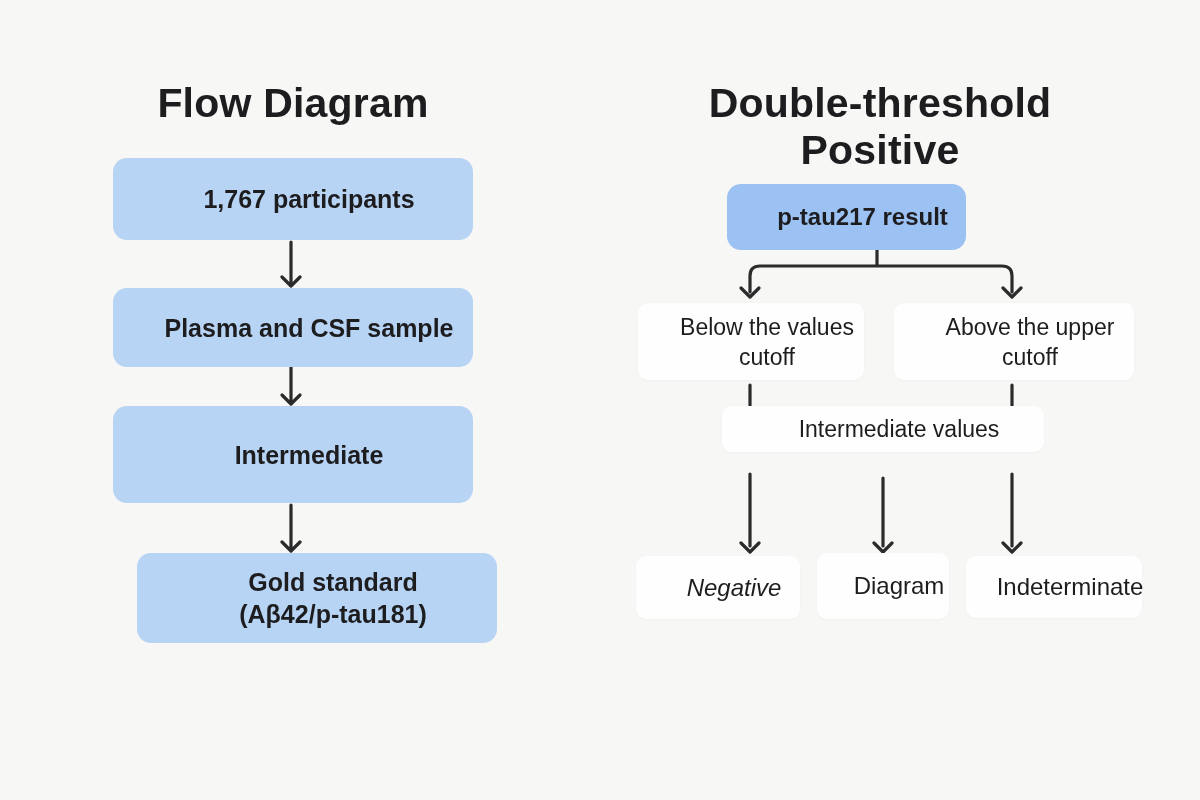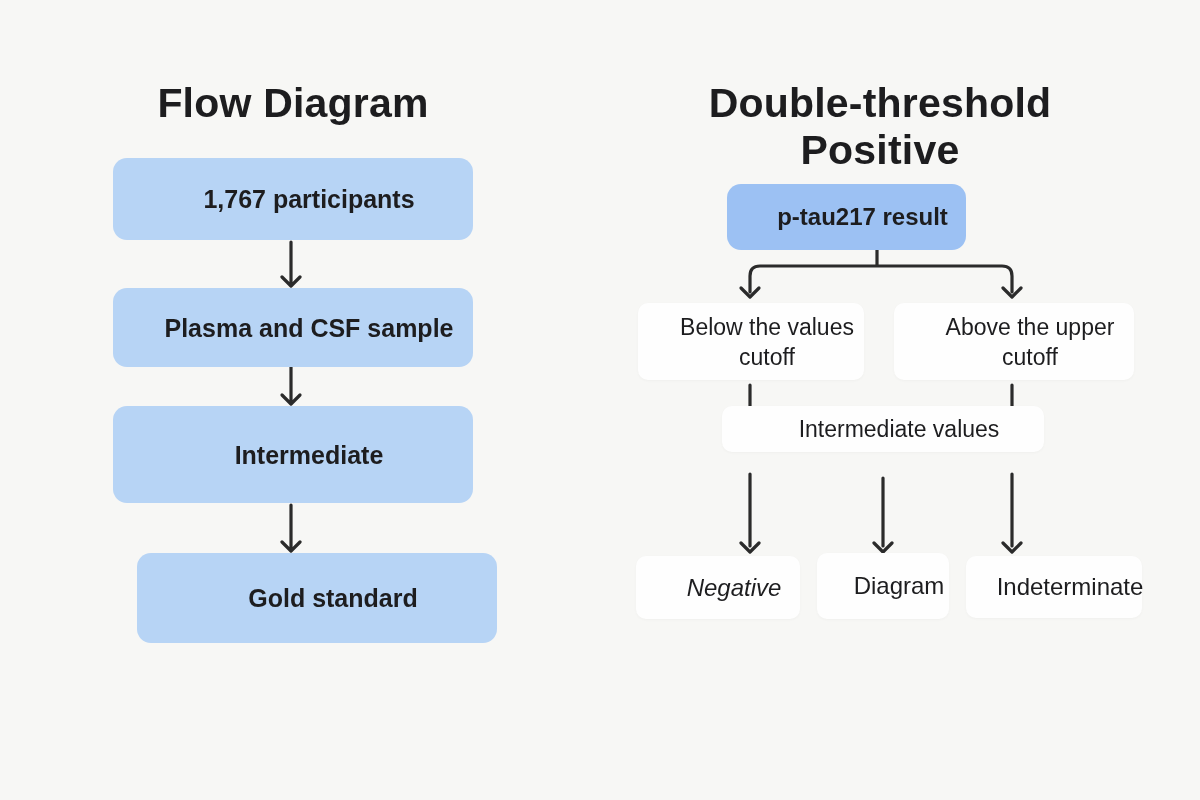--- a/index.html
+++ b/index.html
@@ -127,20 +127,21 @@
   <div class="box blue-box flow-box-2">
     <span>Plasma and CSF sample</span>
   </div>
 
   <div class="box blue-box flow-box-3">
     <span>Intermediate</span>
   </div>
 
   <div class="box blue-box flow-box-4">
     <span>Gold standard</span>
+    <span>(Aβ42/p-tau181)</span>
   </div>
 
   <div class="diagram-title right-title">Double-threshold Positive</div>
 
   <div class="box root-box root-pos">
     <span>p-tau217 result</span>
   </div>
 
   <div class="box white-box branch-box branch-l">
     <span>Below the values</span>

